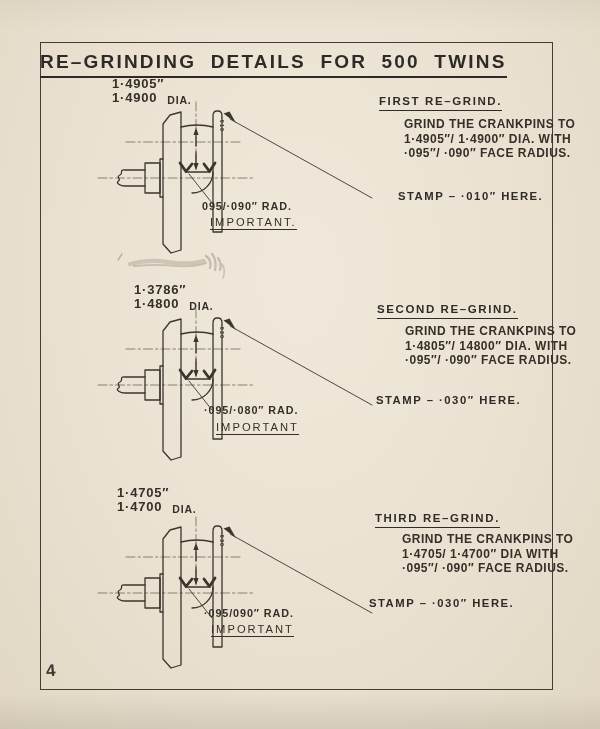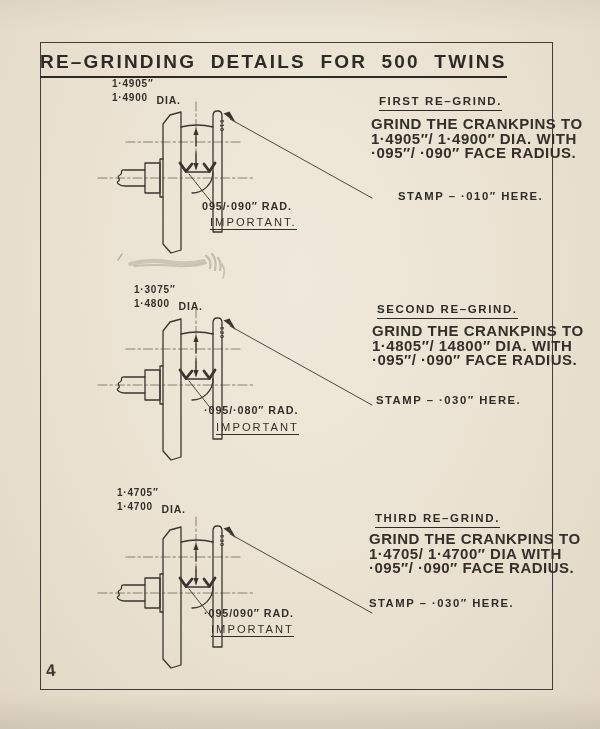--- a/index.html
+++ b/index.html
@@ -24,34 +24,34 @@
     position:absolute;left:40px;top:42px;width:511px;height:646px;
     border:1.6px solid #413d37;
   }
   .title-row{position:absolute;left:40px;top:51px;width:521px;text-align:left;}
   .title{
     display:inline-block;font-size:19px;font-weight:bold;color:#2e2b27;
     letter-spacing:2.2px;word-spacing:7px;
     border-bottom:2.2px solid #2e2b27;padding-bottom:3px;white-space:nowrap;
   }
   .dia-label{position:absolute;display:flex;gap:3px;color:#343029;font-weight:bold;}
-  .dia-nums{display:flex;flex-direction:column;font-size:10px;line-height:13.5px;letter-spacing:.8px;}
+  .dia-nums{display:flex;flex-direction:column;font-size:13px;line-height:13.5px;letter-spacing:.8px;}
   .dia-suffix{font-size:10.5px;margin-top:17px;letter-spacing:.8px;}
   .crank-svg{position:absolute;left:58px;}
   .crank-svg text{font-family:"Liberation Sans",sans-serif;font-weight:bold;}
   .rad-note{position:absolute;font-size:10.8px;font-weight:bold;letter-spacing:.9px;color:#343029;white-space:nowrap;}
   .important-note{
     position:absolute;font-size:11.2px;font-weight:normal;letter-spacing:2px;color:#343029;
     border-bottom:1.7px solid #343029;padding-bottom:1px;white-space:nowrap;
   }
   .regrind-heading{
     position:absolute;font-size:11.5px;font-weight:bold;letter-spacing:1.6px;color:#2f2c28;
     border-bottom:1.6px solid #2f2c28;padding-bottom:2.5px;white-space:nowrap;
   }
-  .instructions{position:absolute;font-size:15px;font-weight:bold;letter-spacing:.5px;line-height:14.5px;color:#343029;}
+  .instructions{position:absolute;font-size:12px;font-weight:bold;letter-spacing:.5px;line-height:14.5px;color:#343029;margin-left:33px;}
   .instructions div{white-space:nowrap;}
   .stamp-note{position:absolute;font-size:11.3px;font-weight:bold;letter-spacing:1.5px;color:#2f2c28;white-space:nowrap;}
   .page-number{position:absolute;left:46px;top:661px;font-size:17px;font-weight:bold;color:#3c3831;transform:rotate(-5deg);}
   .smudge-svg{position:absolute;left:110px;top:248px;}
 </style>
 </head>
 <body>
 
 <div class="page">
 
@@ -129,21 +129,21 @@
       <path d="M8 12 L12 6" stroke-width="1.4"></path>
       <path d="M20 16 q18 -5 38 -2 q20 3 36 -1" stroke-width="4" opacity="0.6"></path>
       <path d="M24 18 q22 -2 44 0 q16 1 28 -3" stroke-width="2" opacity="0.7"></path>
       <path d="M96 8 q6 4 4 12 M102 6 q5 6 3 16 M108 10 q4 5 2 12" stroke-width="2.2" opacity="0.8"></path>
       <path d="M112 16 q4 6 1 14" stroke-width="1.6" opacity="0.7"></path>
     </g>
   </svg>
 
   <div class="dia-label" style="left:134px;top:283px">
     <span class="dia-nums">
-      <span>1·3075″</span>
+      <span>1·3786″</span>
       <span>1·4800</span>
     </span>
     <span class="dia-suffix">DIA.</span>
   </div>
 
   <svg class="crank-svg" style="top:307px" width="340" height="165" viewBox="0 0 340 165">
     <use href="#crankshape"></use>
     <text transform="translate(161.5 17) rotate(90)" font-size="5.5" fill="#3a362f" letter-spacing="1">·020</text>
   </svg>
 

